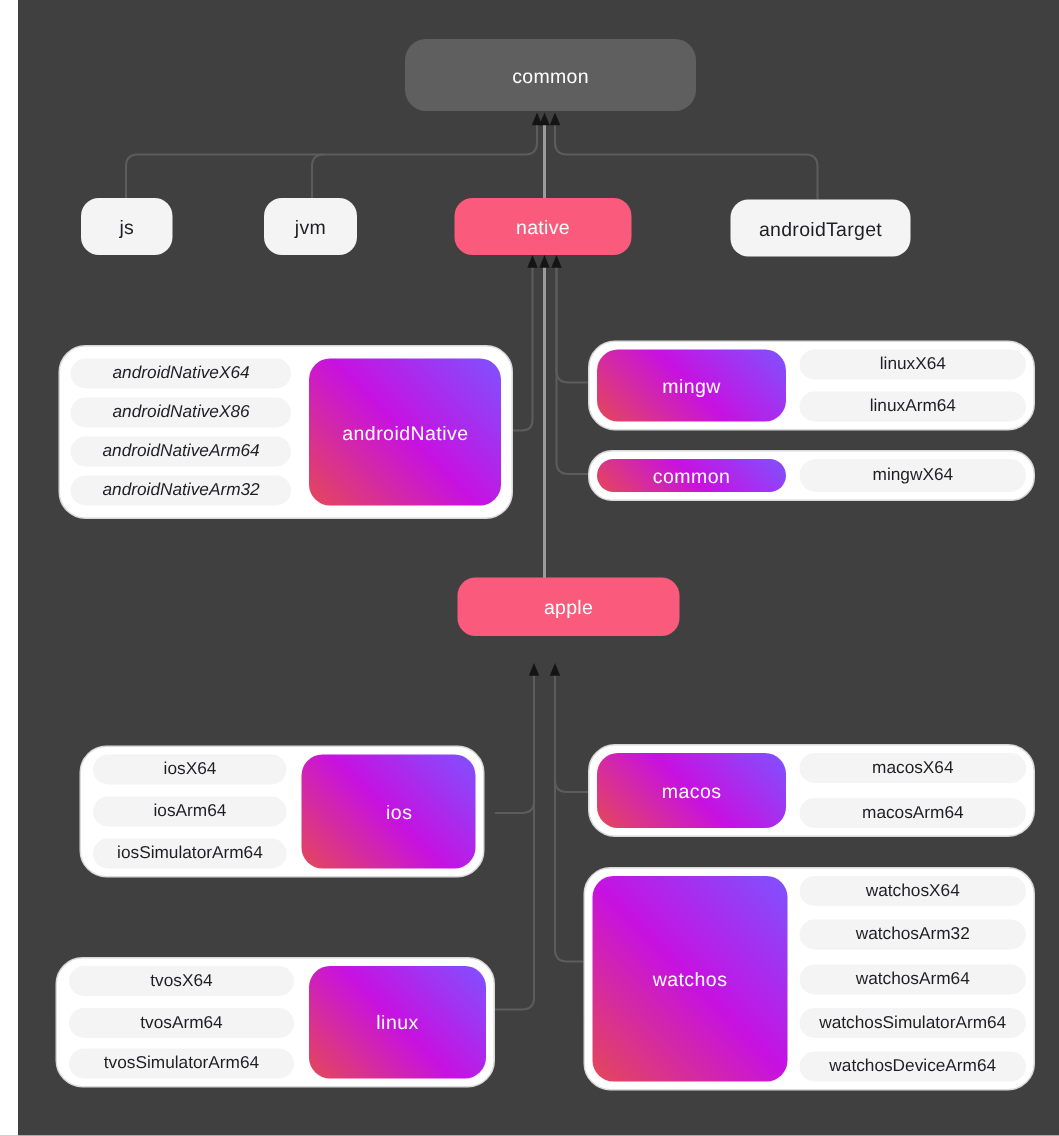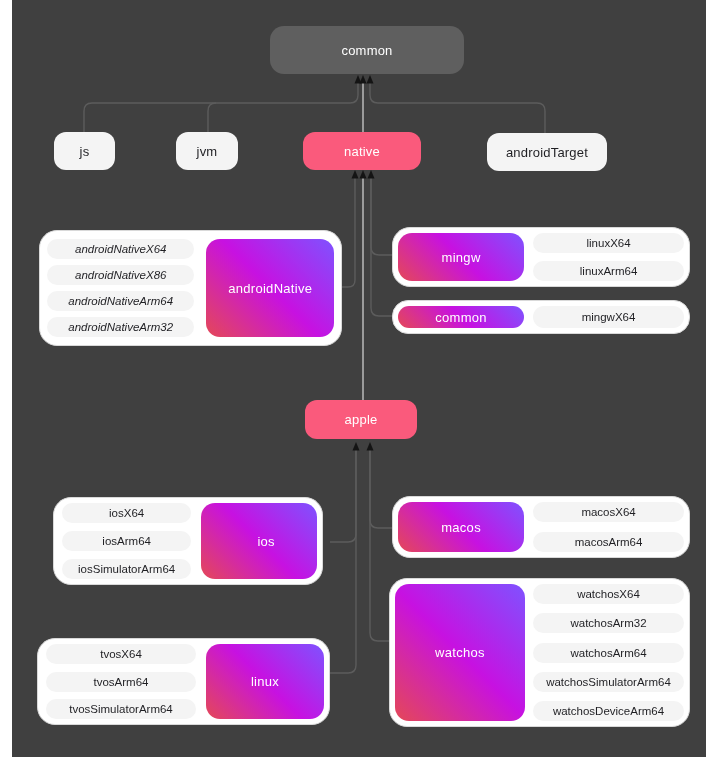--- a/index.html
+++ b/index.html
@@ -88,21 +88,21 @@
     </div>
   </div>
 
   <div class="group" style="left:380px;top:300px;width:298px;height:34px;padding:5px;border-radius:16px;">
     <div class="gbox" style="width:127px;border-radius:11px;">common</div>
     <div class="pcol" style="margin-left:9px;width:152px;">
       <div class="pill" style="height:100%;border-radius:11px;">mingwX64</div>
     </div>
   </div>
 
-  <div class="node pink" style="left:293px;top:400px;width:112px;height:39px;">apple</div>
+  <div class="node pink" style="left:293px;top:385px;width:148px;height:39px;">apple</div>
 
   <div class="group" style="left:41px;top:497px;width:270px;height:88px;padding:5px 5px 5px 8px;">
     <div class="pcol" style="width:150px;">
       <div class="pill">iosX64</div>
       <div class="pill">iosArm64</div>
       <div class="pill">iosSimulatorArm64</div>
     </div>
     <div class="gbox" style="margin-left:10px;width:118px;padding-left:14px;">ios</div>
   </div>
 

